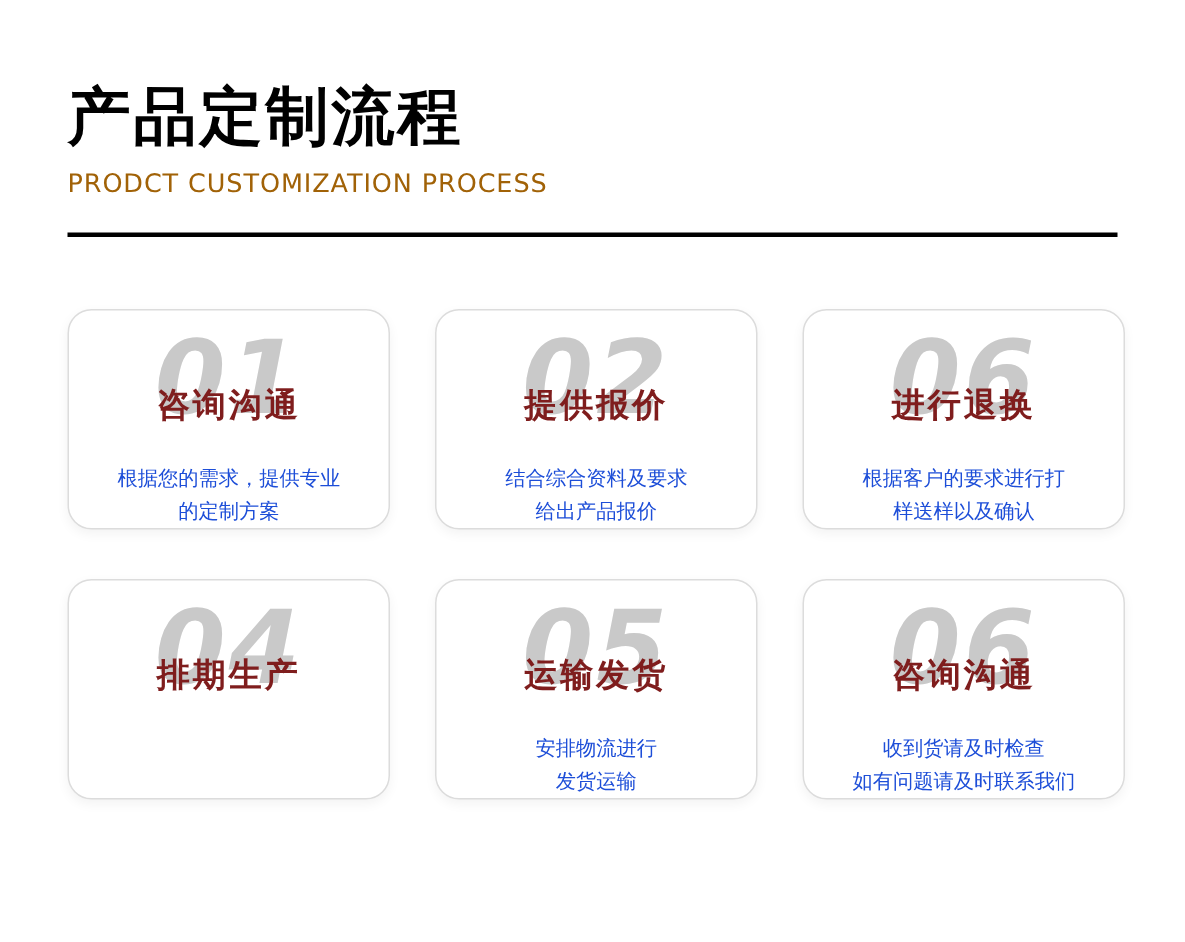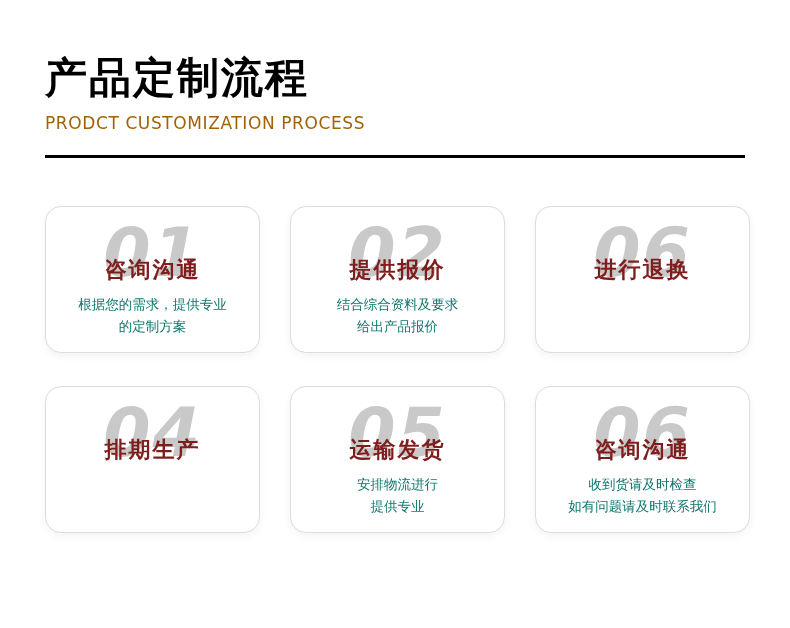--- a/index.html
+++ b/index.html
@@ -71,23 +71,23 @@
     font-size: 22px;
     font-weight: bold;
     color: #7f1d1d;
     letter-spacing: 2px;
     margin-top: -32px;
   }
   .card-desc {
     position: relative;
     z-index: 2;
     font-size: 13.5px;
-    color: #0f766e;
+    color: #1d4ed8;
     line-height: 1.65;
-    margin-top: 8px;
+    margin-top: 23px;
     white-space: pre-line;
     padding: 0 6px;
   }
 </style>
 </head>
 <body>
 
 <div class="page">
 
   <div class="title">产品定制流程</div>
@@ -106,32 +106,34 @@
     <div class="card">
       <span class="num">02</span>
       <div class="card-title">提供报价</div>
       <div class="card-desc">结合综合资料及要求
 给出产品报价</div>
     </div>
 
     <div class="card">
       <span class="num">06</span>
       <div class="card-title">进行退换</div>
+      <div class="card-desc">根据客户的要求进行打
+样送样以及确认</div>
     </div>
 
     <div class="card">
       <span class="num">04</span>
       <div class="card-title">排期生产</div>
     </div>
 
     <div class="card">
       <span class="num">05</span>
       <div class="card-title">运输发货</div>
       <div class="card-desc">安排物流进行
-提供专业</div>
+发货运输</div>
     </div>
 
     <div class="card">
       <span class="num">06</span>
       <div class="card-title">咨询沟通</div>
       <div class="card-desc">收到货请及时检查
 如有问题请及时联系我们</div>
     </div>
 
   </div>

